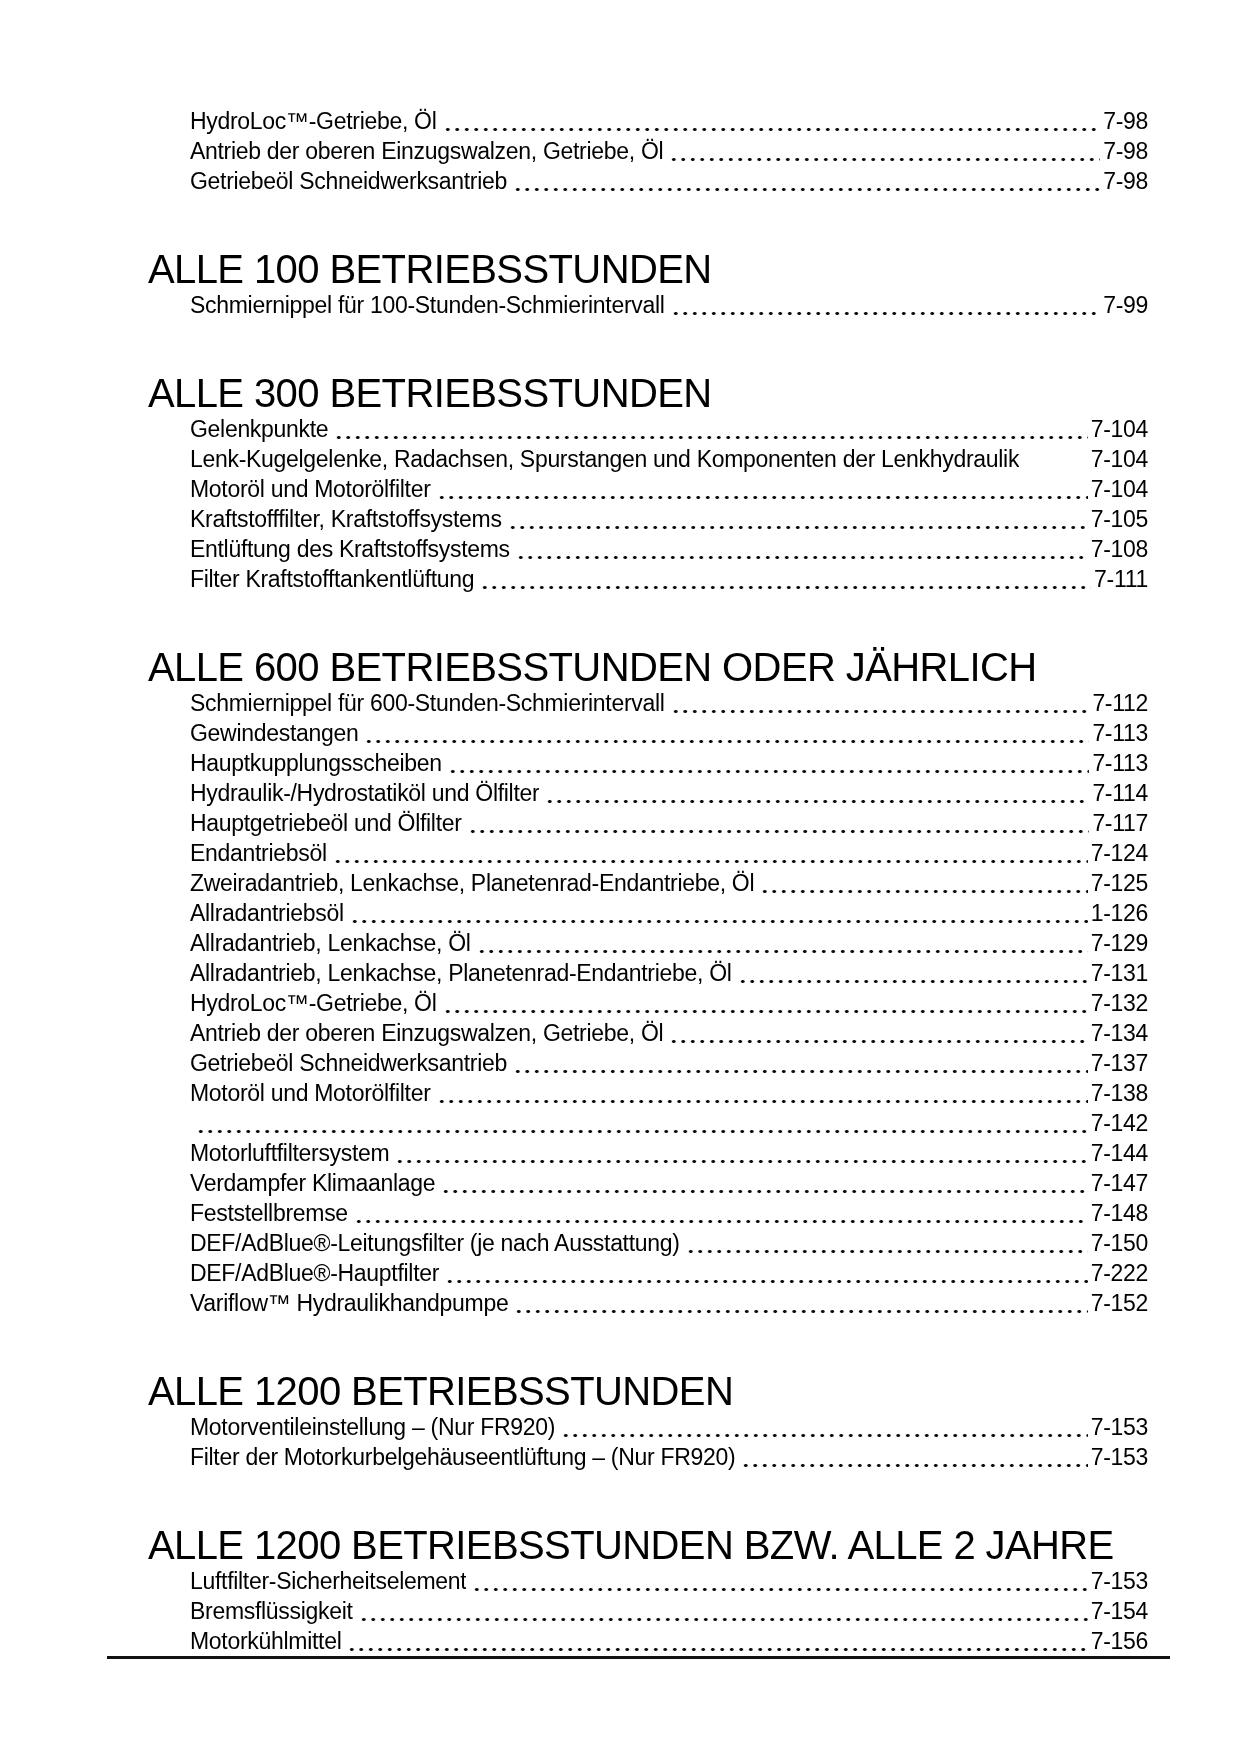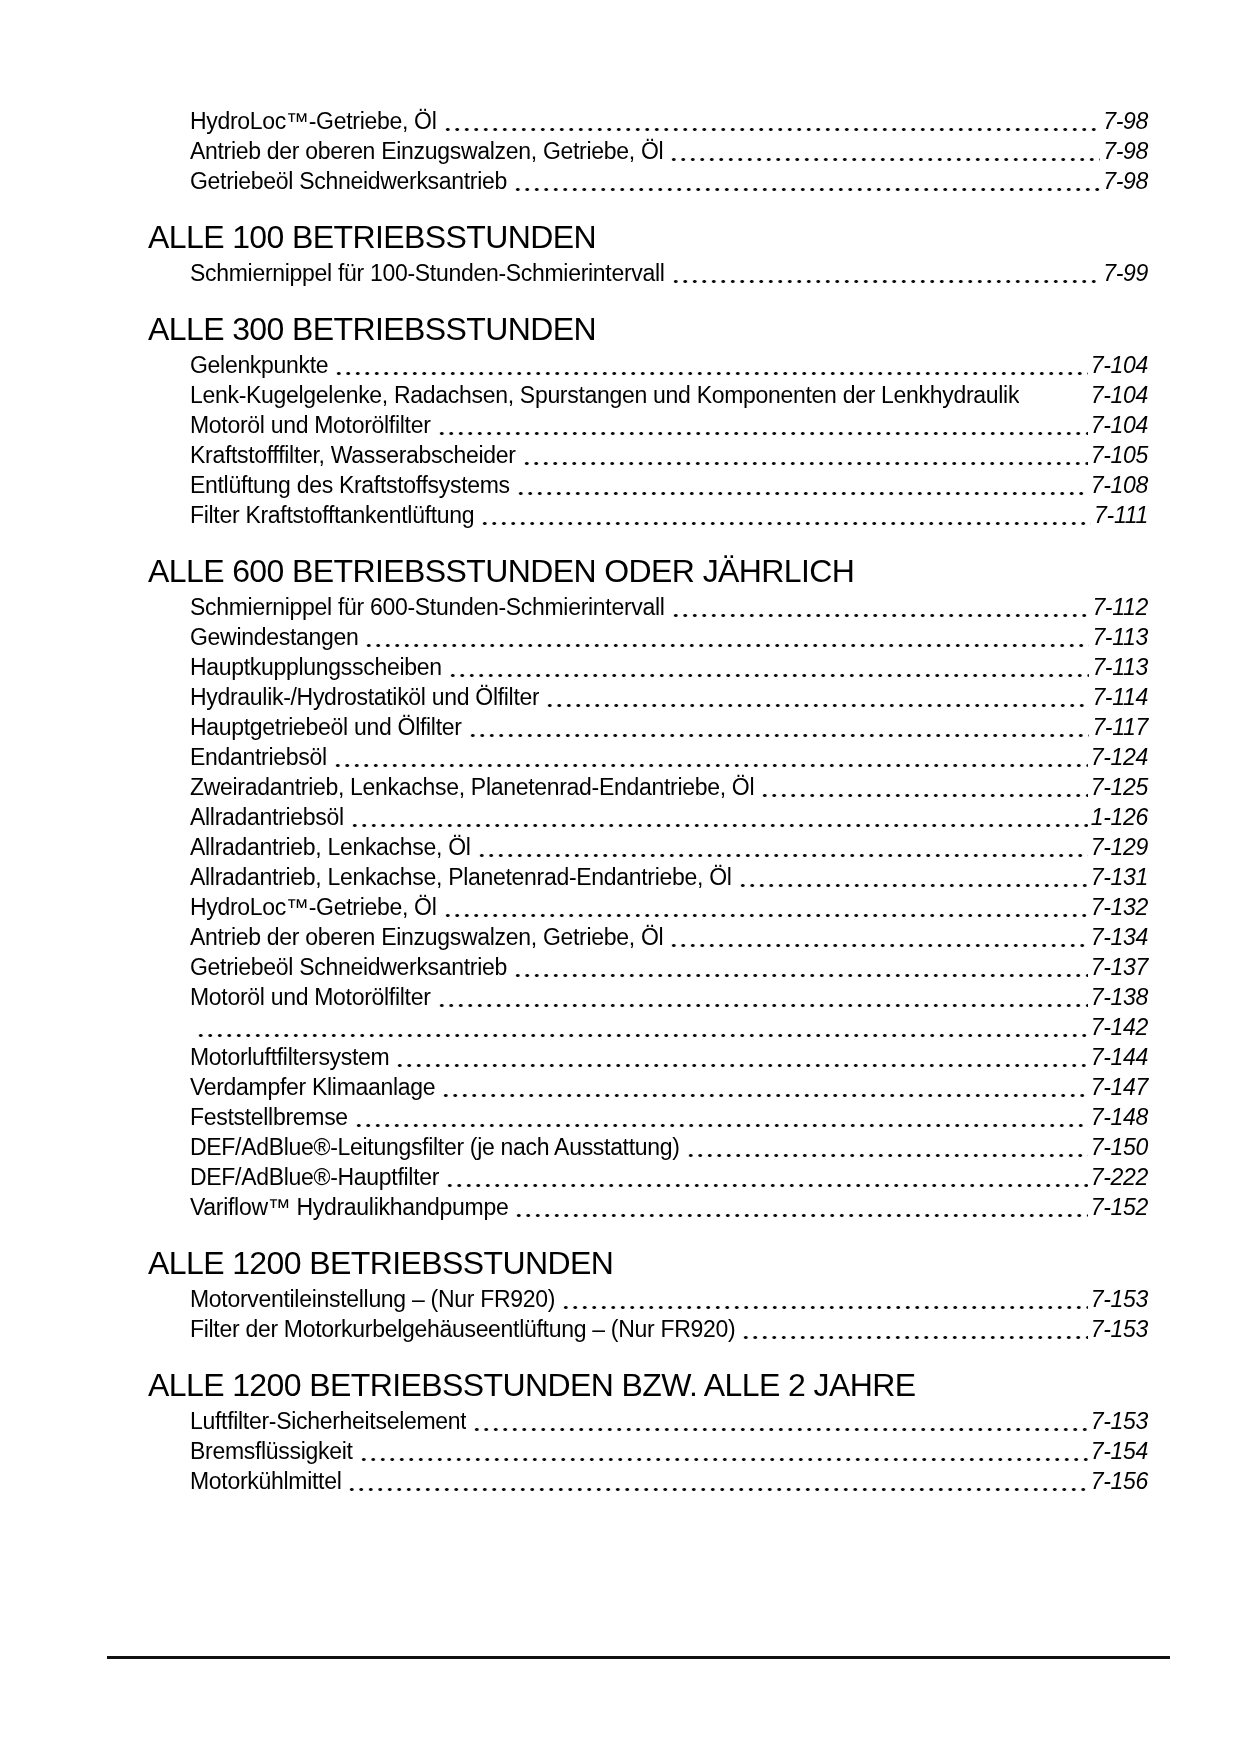--- a/index.html
+++ b/index.html
@@ -21,26 +21,26 @@
     height: 1754px;
     background: #ffffff;
   }
   .toc {
     position: absolute;
     left: 148px;
     top: 106px;
     width: 1000px;
   }
   .section-heading {
-    font-size: 32px;
+    font-size: 40px;
     line-height: 42px;
     letter-spacing: -0.6px;
     font-weight: 400;
     white-space: nowrap;
-    margin-top: 20px;
+    margin-top: 52px;
     color: #000000;
   }
   .toc-section:first-child .section-heading { margin-top: 0; }
   .entry {
     display: flex;
     align-items: baseline;
     padding-left: 42px;
     height: 30px;
     line-height: 30px;
     font-size: 23px;
@@ -62,21 +62,20 @@
     background-size: 9.5px 5px;
     background-position: left bottom 4px;
   }
   .no-dots .leader {
     background: none;
     margin: 0;
   }
   .entry-page {
     white-space: nowrap;
     flex: 0 0 auto;
-    font-style: italic;
   }
   .footer-rule {
     position: absolute;
     left: 107px;
     top: 1656px;
     width: 1063px;
     height: 3px;
     background: #111111;
   }
 </style>
@@ -121,21 +120,21 @@
           <span class="entry-label">Lenk-Kugelgelenke, Radachsen, Spurstangen und Komponenten der Lenkhydraulik</span>
           <span class="leader"></span>
           <span class="entry-page">7-104</span>
         </div>
         <div class="entry">
           <span class="entry-label">Motoröl und Motorölfilter</span>
           <span class="leader"></span>
           <span class="entry-page">7-104</span>
         </div>
         <div class="entry">
-          <span class="entry-label">Kraftstofffilter, Wasserabscheider</span>
+          <span class="entry-label">Kraftstofffilter, Kraftstoffsystems</span>
           <span class="leader"></span>
           <span class="entry-page">7-105</span>
         </div>
         <div class="entry">
           <span class="entry-label">Entlüftung des Kraftstoffsystems</span>
           <span class="leader"></span>
           <span class="entry-page">7-108</span>
         </div>
         <div class="entry">
           <span class="entry-label">Filter Kraftstofftankentlüftung</span>

